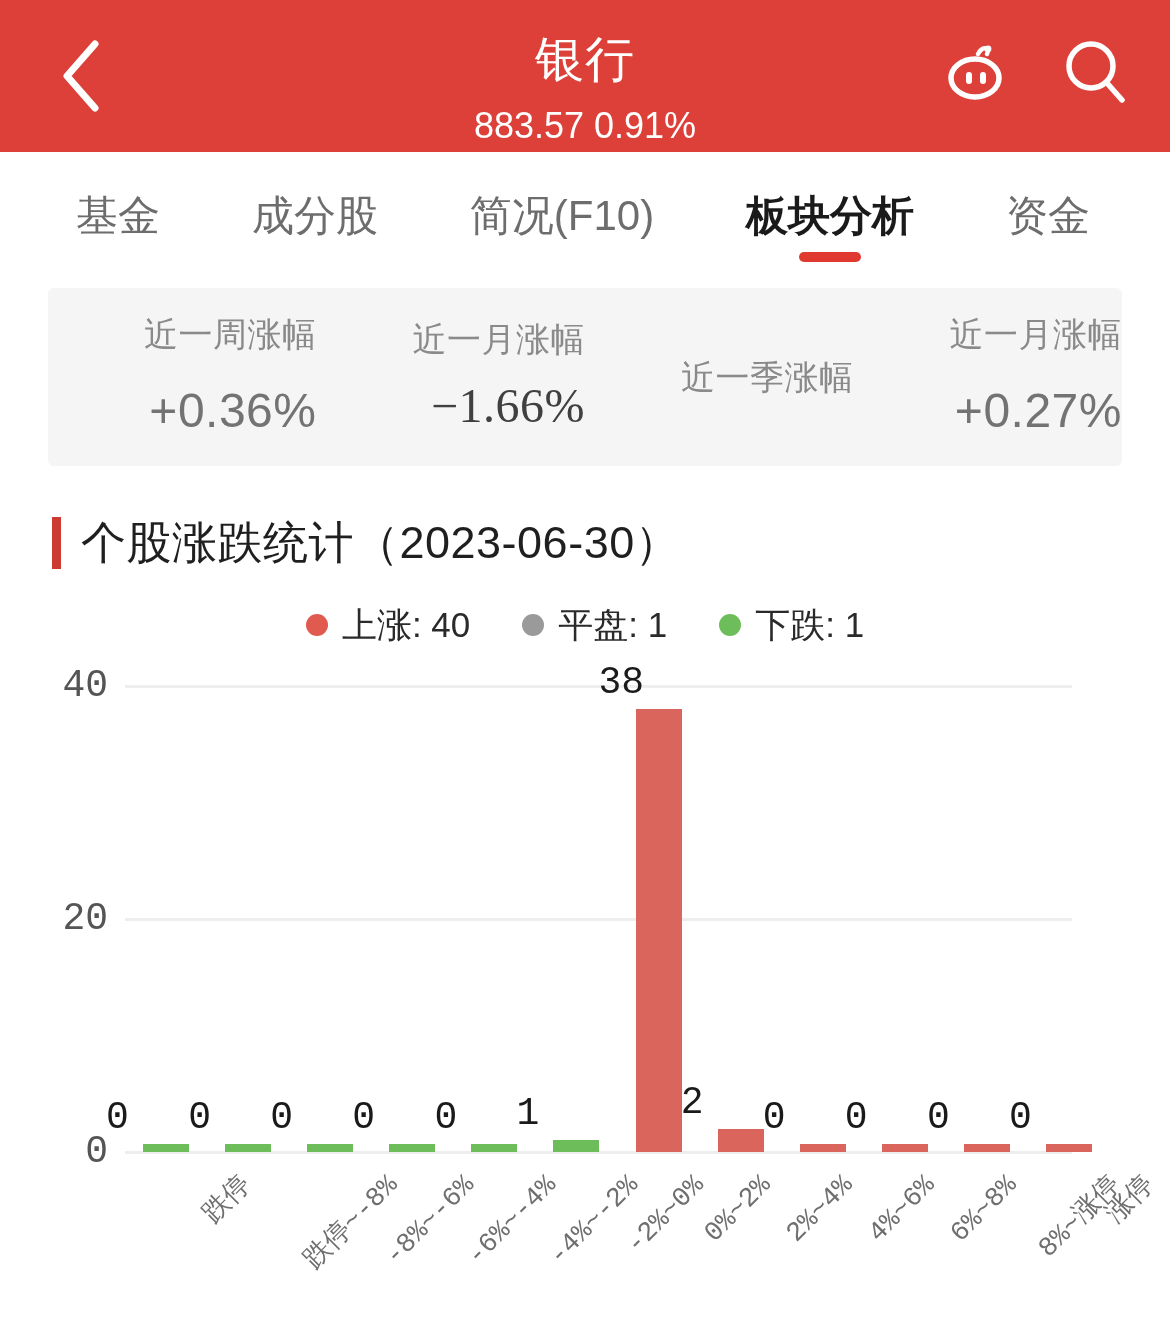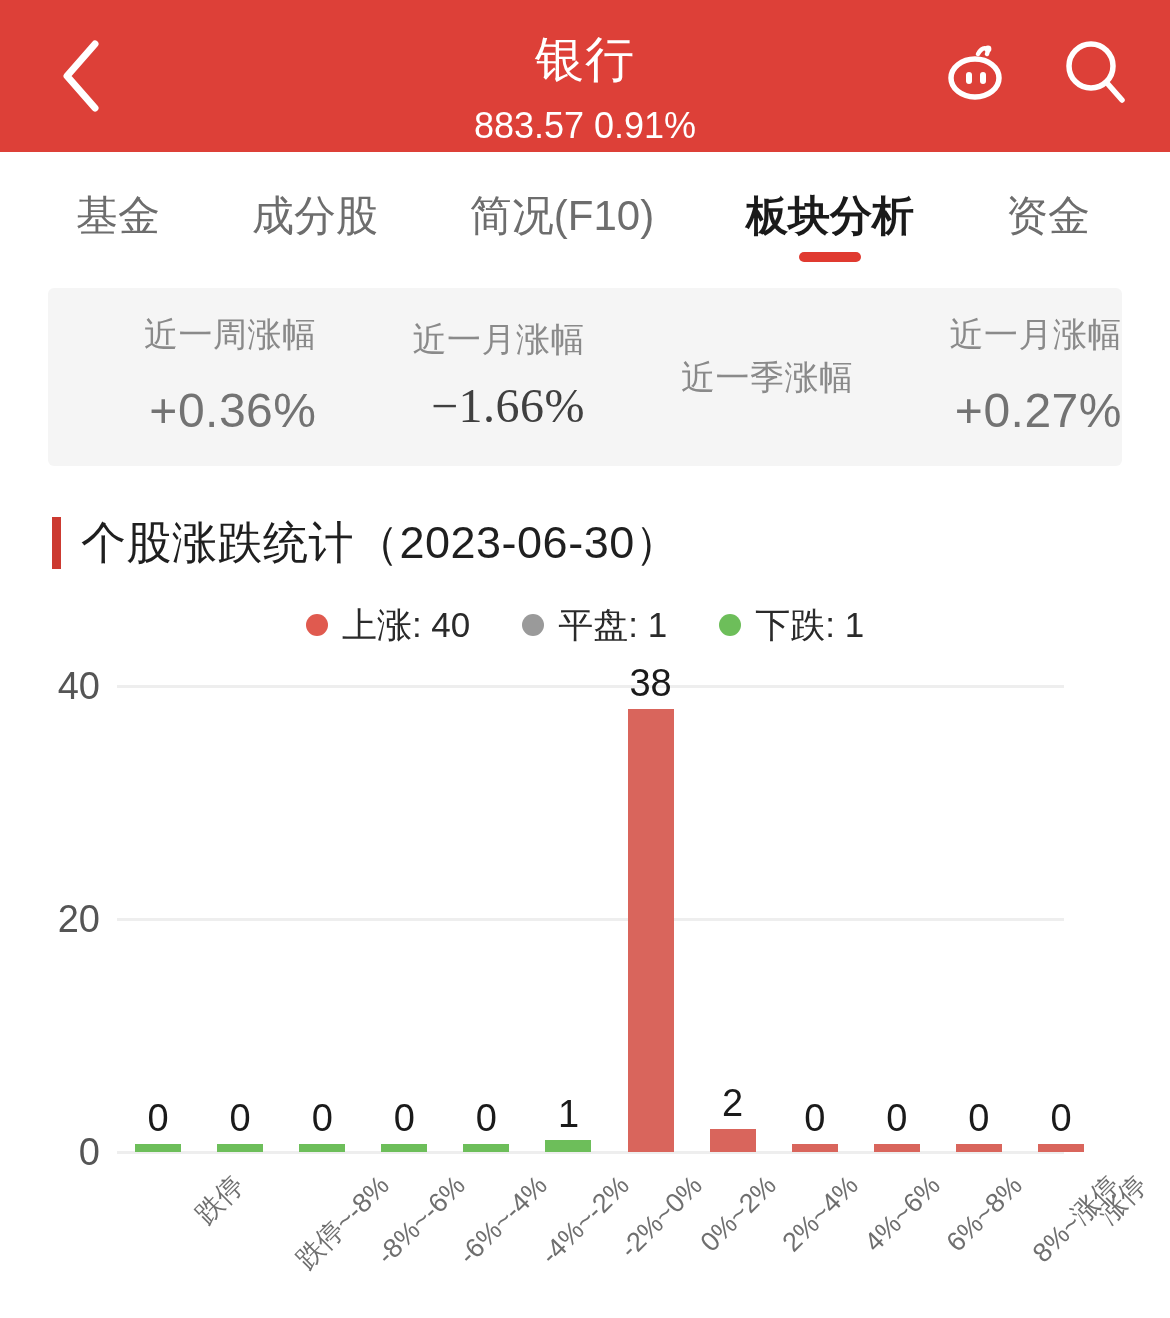--- a/index.html
+++ b/index.html
@@ -153,22 +153,22 @@
     align-items: center;
     gap: 14px;
     font-size: 35px;
     color: #2a2a2a;
     line-height: 46px;
   }
   .legend-dot { width: 22px; height: 22px; border-radius: 50%; flex: 0 0 auto; }
 
   .plot {
     position: absolute;
-    left: 0; top: 0;
-    width: 1132px; height: 700px;
+    left: 8px; top: 0;
+    width: 1132px; height: 700px; font-family: Liberation Mono, monospace;
   }
   .gridline {
     position: absolute;
     height: 3px;
     background: #eeeeee;
     left: 117px;
     right: 68px;
   }
   .ytick {
     position: absolute;
@@ -179,21 +179,21 @@
     color: #555555;
     line-height: 38px;
   }
 
   .bar {
     position: absolute;
     border-radius: 0;
   }
   .bar-label {
     position: absolute;
-    text-align: center;
+    text-align: left;
     font-size: 38px;
     color: #1a1a1a;
     line-height: 40px;
   }
   .xlabel {
     position: absolute;
     font-size: 27px;
     color: #6f6f6f;
     white-space: nowrap;
     transform-origin: right top;

